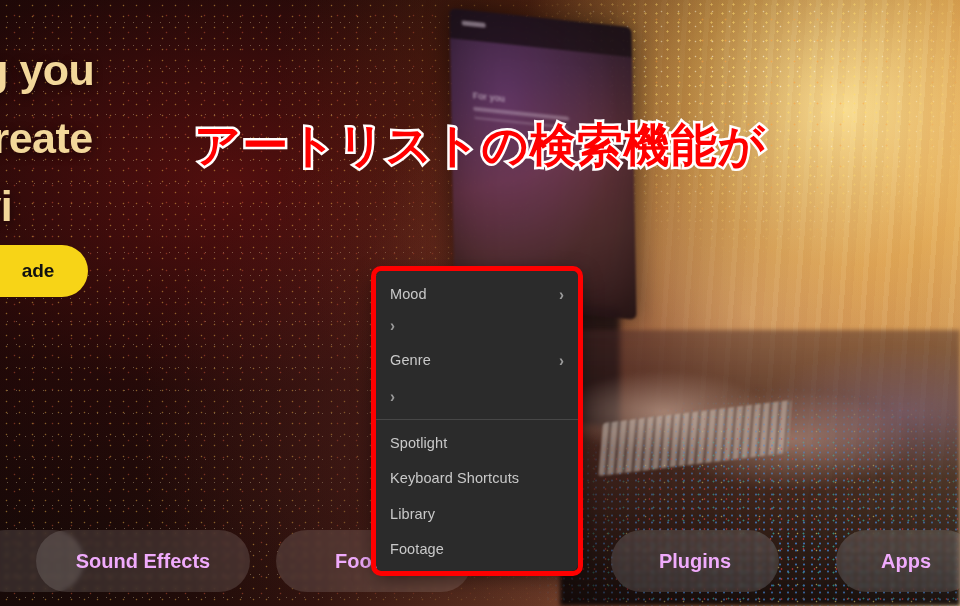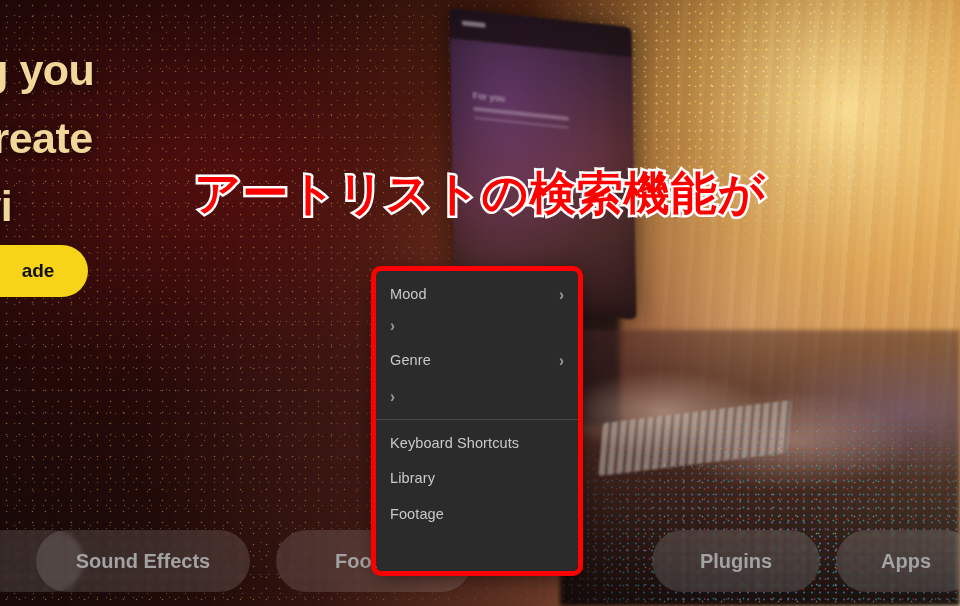--- a/index.html
+++ b/index.html
@@ -181,21 +181,21 @@
     position: absolute;
     left: 0; right: 0; bottom: 14px;
     height: 62px;
   }
   .pill {
     position: absolute;
     top: 0; height: 62px;
     border-radius: 31px;
     background: rgba(255,255,255,0.13);
     display: flex; align-items: center; justify-content: center;
-    color: #a3a3a3;
+    color: #f0abfc;
     font-size: 20px;
     font-weight: bold;
     white-space: nowrap;
     backdrop-filter: blur(2px);
   }
 
   
   .redbox {
     position: absolute;
     left: 371px; top: 266px;
@@ -250,21 +250,20 @@
   }
   .anno-line {
     color: #ff0000;
     font-size: 46px;
     line-height: 55px;
     font-weight: bold;
     letter-spacing: 1px;
     -webkit-text-stroke: 5px #ffffff;
     paint-order: stroke fill;
     white-space: nowrap;
-    margin-top: 48px;
   }
 </style>
 </head>
 <body>
 
 <div id="screen">
 
   <div class="bg-layer bg-base"></div>
   <div class="bg-layer bg-speckle-left"></div>
   <div class="bg-layer bg-curtain"></div>
@@ -293,21 +292,21 @@
   <div class="navbar">
       <div class="pill" style="left: -26px; width: 110px;">
         <span></span>
       </div>
       <div class="pill" style="left: 36px; width: 214px;">
         <span>Sound Effects</span>
       </div>
       <div class="pill" style="left: 276px; width: 196px;">
         <span>Footage</span>
       </div>
-      <div class="pill" style="left: 652px; width: 168px; text-align: right;">
+      <div class="pill" style="left: 611px; width: 168px; text-align: right;">
         <span>Plugins</span>
       </div>
       <div class="pill" style="left: 836px; width: 140px;">
         <span>Apps</span>
       </div>
     </div>
 
   <div class="menu">
       <div class="menu-item group-top">
         <span class="label">Mood</span>
@@ -318,20 +317,23 @@
       </div>
       <div class="menu-item">
         <span class="label">Genre</span>
         <span class="chev">›</span>
       </div>
       <div class="menu-item">
         <span class="chev">›</span>
       </div>
       <div class="menu-sep"></div>
       <div class="menu-item">
+        <span class="label">Spotlight</span>
+      </div>
+      <div class="menu-item">
         <span class="label">Keyboard Shortcuts</span>
       </div>
       <div class="menu-item">
         <span class="label">Library</span>
       </div>
       <div class="menu-item">
         <span class="label">Footage</span>
       </div>
     </div>
 

